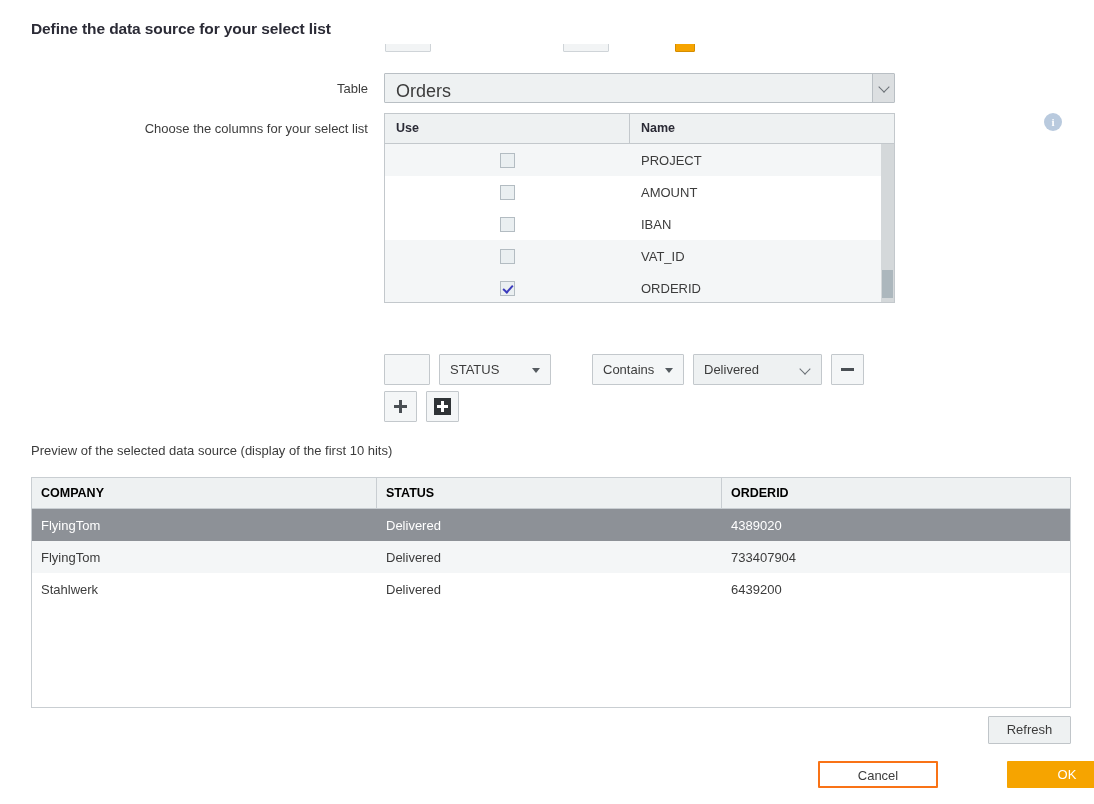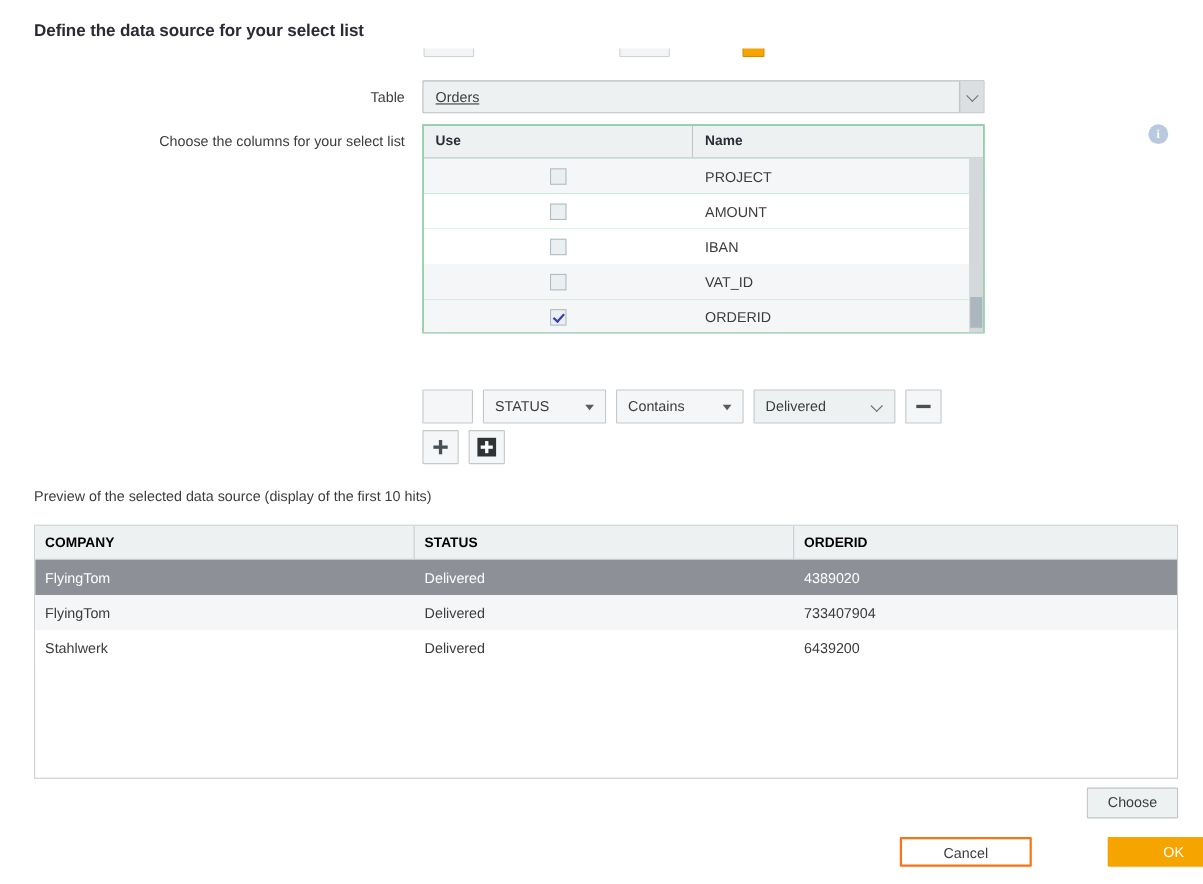--- a/index.html
+++ b/index.html
@@ -73,23 +73,22 @@
     height: 30px;
     border: 1px solid #b9bfc4;
     background: #eef1f2;
     box-sizing: border-box;
     border-radius: 1px;
   }
   .select-box .sel-text {
     position: absolute;
     left: 11px;
     top: 7px;
-    font-size: 13px;
-    color: #3c3c3c;
-    text-decoration: underline;
+    font-size: 18px;
+    color: #3c3c3c;
   }
   .select-box .sel-btn {
     position: absolute;
     right: 0;
     top: 0;
     width: 22px;
     height: 28px;
     background: #dcdfe1;
     border-left: 1px solid #b9bfc4;
     box-sizing: border-box;
@@ -222,21 +221,21 @@
     height: 31px;
     border: 1px solid #c3c8cc;
     background: #f4f6f7;
     box-sizing: border-box;
     position: relative;
     border-radius: 1px;
     margin-right: 9px;
   }
   .fbox.blank   { width: 46px; }
   .fbox.ddl     { width: 112px; background: #f4f6f7; }
-  .fbox.ddl.w2  { width: 116px; }
+  .fbox.ddl.w2  { width: 92px; margin-left: 32px; }
   .fbox.native  { width: 129px; background: #eef1f2; }
   .fbox .ftext {
     position: absolute;
     left: 10px;
     top: 7px;
     font-size: 13px;
     color: #3c3c3c;
     white-space: nowrap;
   }
   .caret-down {
@@ -521,15 +520,15 @@
         <div class="pc c2">733407904</div>
       </div>
       <div class="pv-row">
         <div class="pc c0">Stahlwerk</div>
         <div class="pc c1">Delivered</div>
         <div class="pc c2">6439200</div>
       </div>
     </div>
 </div>
 
-<div class="btn" id="btn-refresh">Choose</div>
+<div class="btn" id="btn-refresh">Refresh</div>
 <div class="btn" id="btn-cancel">Cancel</div>
 <div class="btn" id="btn-ok">OK</div>
 
 </body></html>

